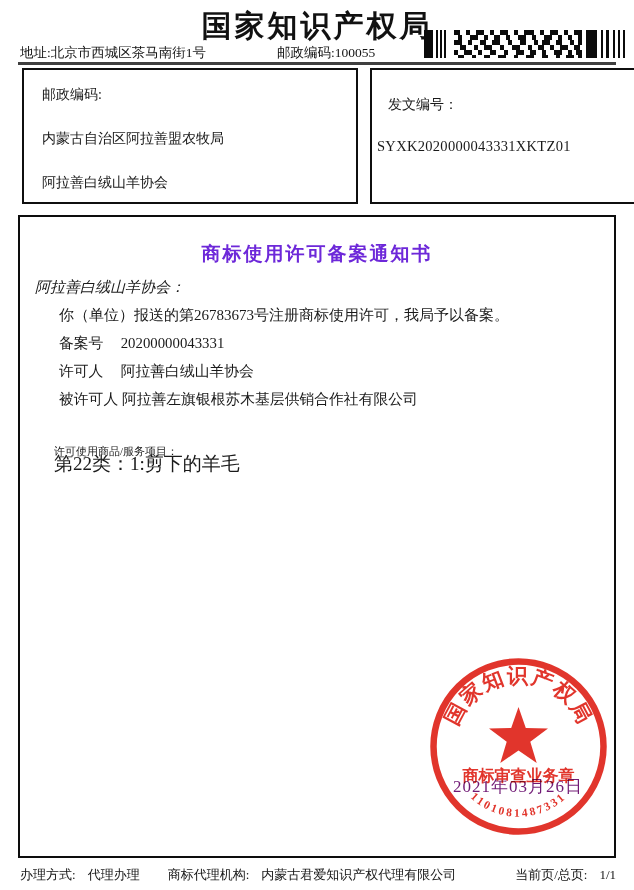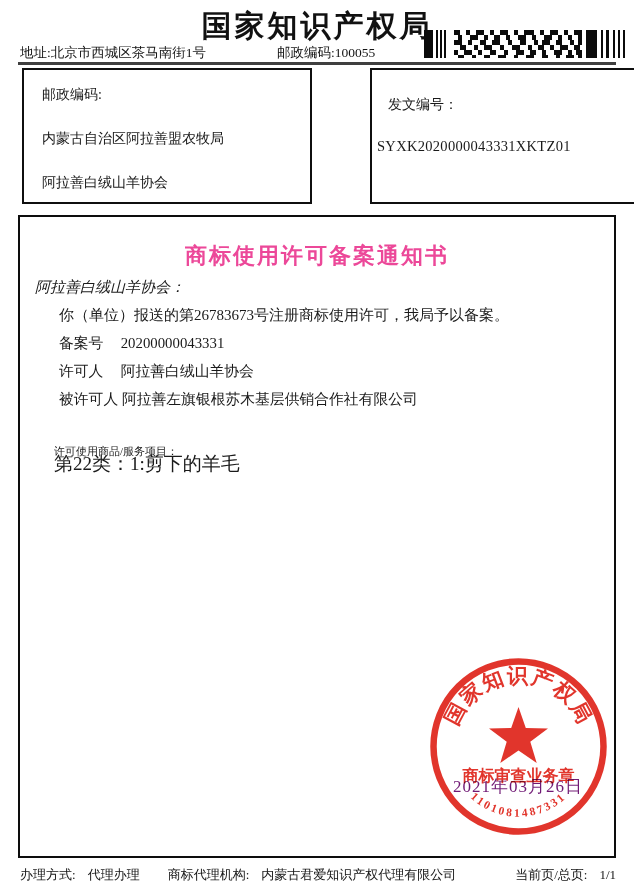--- a/index.html
+++ b/index.html
@@ -38,38 +38,38 @@
   .header-divider {
     position: absolute; top: 62px; left: 18px;
     width: 598px; height: 3px;
     background: #3f3f3f;
   }
   .box {
     position: absolute;
     border: 2px solid #0f0f0f;
     background: #fff;
   }
-  .recipient-box { left: 22px; top: 68px; width: 290px; height: 136px; }
+  .recipient-box { left: 22px; top: 68px; width: 336px; height: 136px; }
   .recipient-postal { position: absolute; left: 18px; top: 16px; font-size: 14px; }
   .recipient-line1 { position: absolute; left: 18px; top: 60px; font-size: 14px; }
   .recipient-line2 { position: absolute; left: 18px; top: 104px; font-size: 14px; }
   .docno-box { left: 370px; top: 68px; width: 284px; height: 136px; padding-left: 32px; }
   .docno-label { position: absolute; left: 16px; top: 26px; font-size: 14px; }
   .docno-value { position: absolute; left: 5px; top: 68px; font-size: 14.5px; letter-spacing: 0.3px; }
   .main-box {
     position: absolute;
     left: 18px; top: 215px; width: 598px; height: 643px;
     border: 2.5px solid #0d0d0d;
     background: #fff;
   }
   .notice-title {
     position: absolute; top: 24px; left: 0; width: 100%;
     text-align: center;
-    font-size: 22px; font-weight: bold; letter-spacing: 2px;
-    color: #ec4899;
+    font-size: 19px; font-weight: bold; letter-spacing: 2px;
+    color: #6d28d9;
   }
   .salutation { position: absolute; left: 15px; top: 61px; font-size: 15px; font-style: italic; }
   .body-line  { position: absolute; left: 39px; top: 89px; font-size: 15px; }
   .field-row  { position: absolute; left: 39px; font-size: 14.8px; white-space: nowrap; }
   .field-row .fl { display: inline-block; min-width: 58px; }
   .field-row .fv { display: inline-block; }
   .row1 { top: 117px; }
   .row2 { top: 145px; }
   .row3 { top: 173px; }
   .row4 { top: 201px; }

